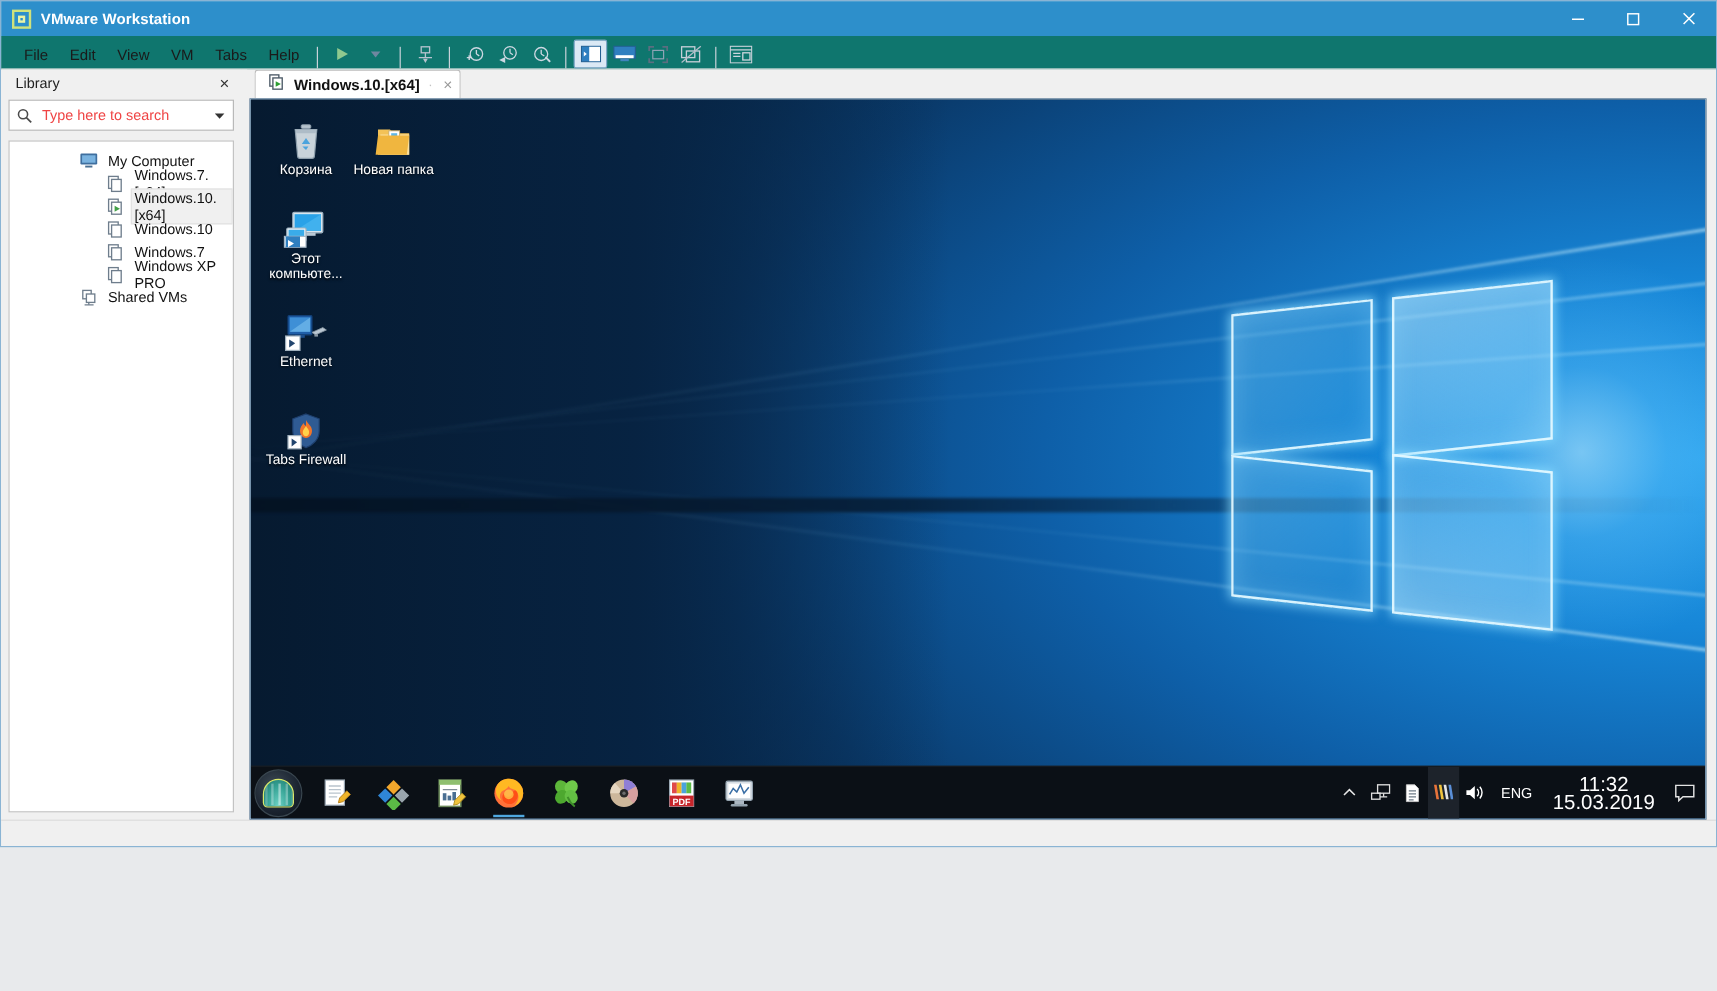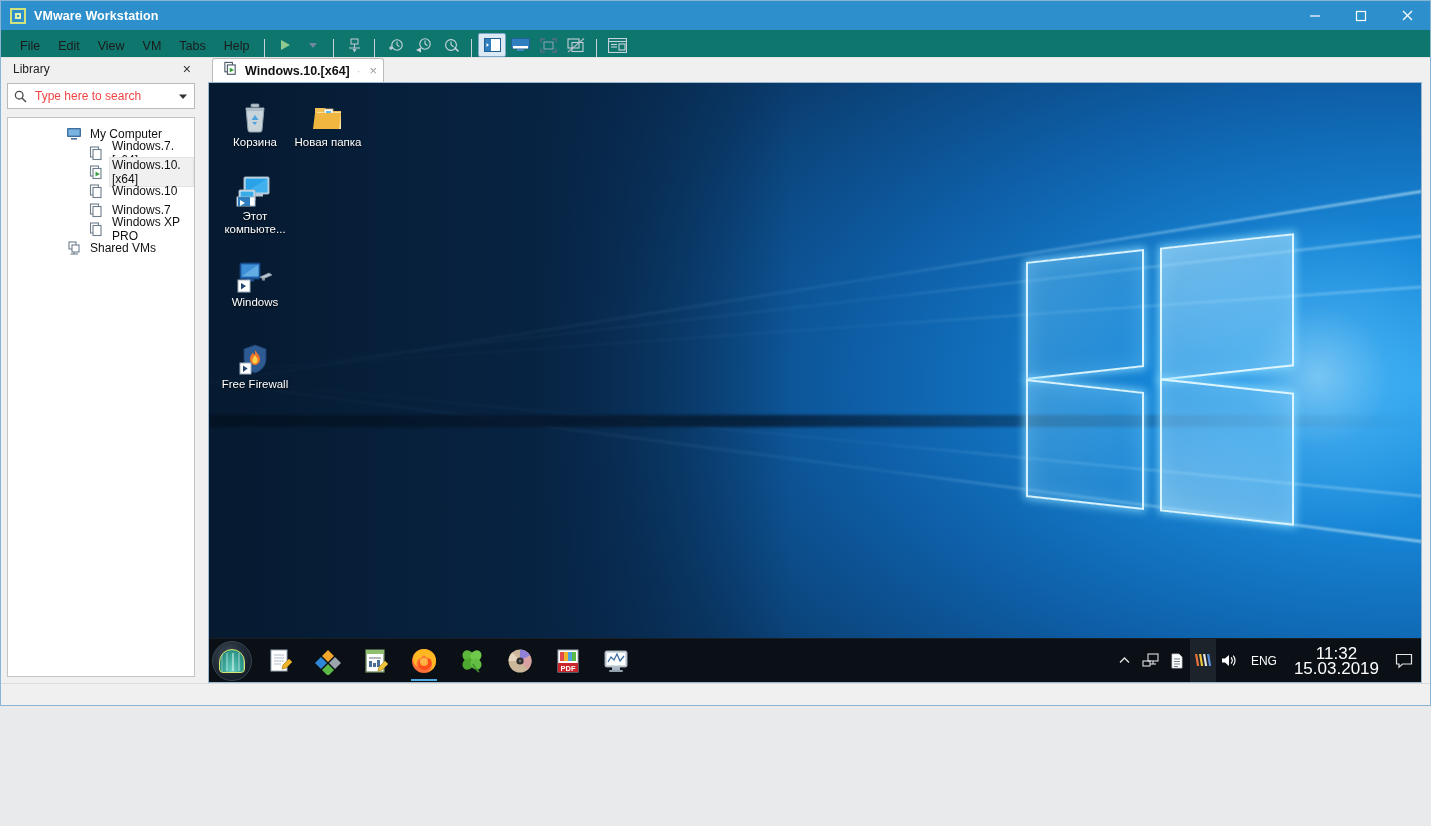--- a/index.html
+++ b/index.html
@@ -476,34 +476,34 @@
                 <rect x="4" y="2" width="20" height="16" rx="1" fill="#1f5ea8" stroke="#123f76" stroke-width="1"></rect>
                 <rect x="5.5" y="3.5" width="17" height="12" fill="#3e8fd6"></rect>
                 <polygon points="5.5,15.5 22.5,3.5 22.5,15.5" fill="#7dc1ef" opacity=".6"></polygon>
                 <rect x="10" y="18" width="8" height="2.5" fill="#1b4e8c"></rect>
                 <path d="M24 16 l9 -4 l3 2 l-9 4 z" fill="#b9c6d2" stroke="#8a98a5" stroke-width=".7"></path>
                 <rect x="26" y="17.5" width="3" height="2" fill="#8a98a5"></rect>
                 <rect x="2" y="19" width="12" height="12" fill="#ffffff" stroke="#9fb0bd" stroke-width="1"></rect>
                 <polygon points="5,28.5 5,22 10,25" fill="#23456e"></polygon>
               </svg>
             </div>
-            <div class="dlabel">Windows</div>
+            <div class="dlabel">Ethernet</div>
           </div>
 
           <div class="dicon" style="left:0px; top:242px;">
             <div class="glyph">
               <svg width="32" height="32" viewBox="0 0 32 32">
                 <path d="M16 2 l11 4 v10 c0 7 -5 12 -11 14 c-6 -2 -11 -7 -11 -14 v-10 z" fill="#2f5b93" stroke="#1e3f6d" stroke-width="1"></path>
                 <path d="M16 7 c2 4 5 5 5 9 c0 3.5 -2.4 6 -5 6 c-2.6 0 -5 -2.5 -5 -6 c0 -3 1.6 -4.5 3 -6.5 c.6 1.6 1.2 2 2 2.5 z" fill="#f0752a"></path>
                 <path d="M16 12 c1.2 2.2 2.6 3 2.6 5.2 c0 2 -1.3 3.4 -2.6 3.4 c-1.4 0 -2.7 -1.4 -2.7 -3.4 c0 -1.8 1.1 -2.8 1.9 -4 z" fill="#ffd24a"></path>
                 <rect x="1" y="20" width="11" height="11" fill="#ffffff" stroke="#9fb0bd" stroke-width="1"></rect>
                 <polygon points="4,29 4,22.5 8.6,25.6" fill="#23456e"></polygon>
               </svg>
             </div>
-            <div class="dlabel">Free Firewall</div>
+            <div class="dlabel">Tabs Firewall</div>
           </div>
         </div>
 
         <div class="taskbar">
           <div class="start-orb">
             <div class="shell"></div>
           </div>
 
           <div class="tb-app">
             <svg width="28" height="28" viewBox="0 0 28 28">

